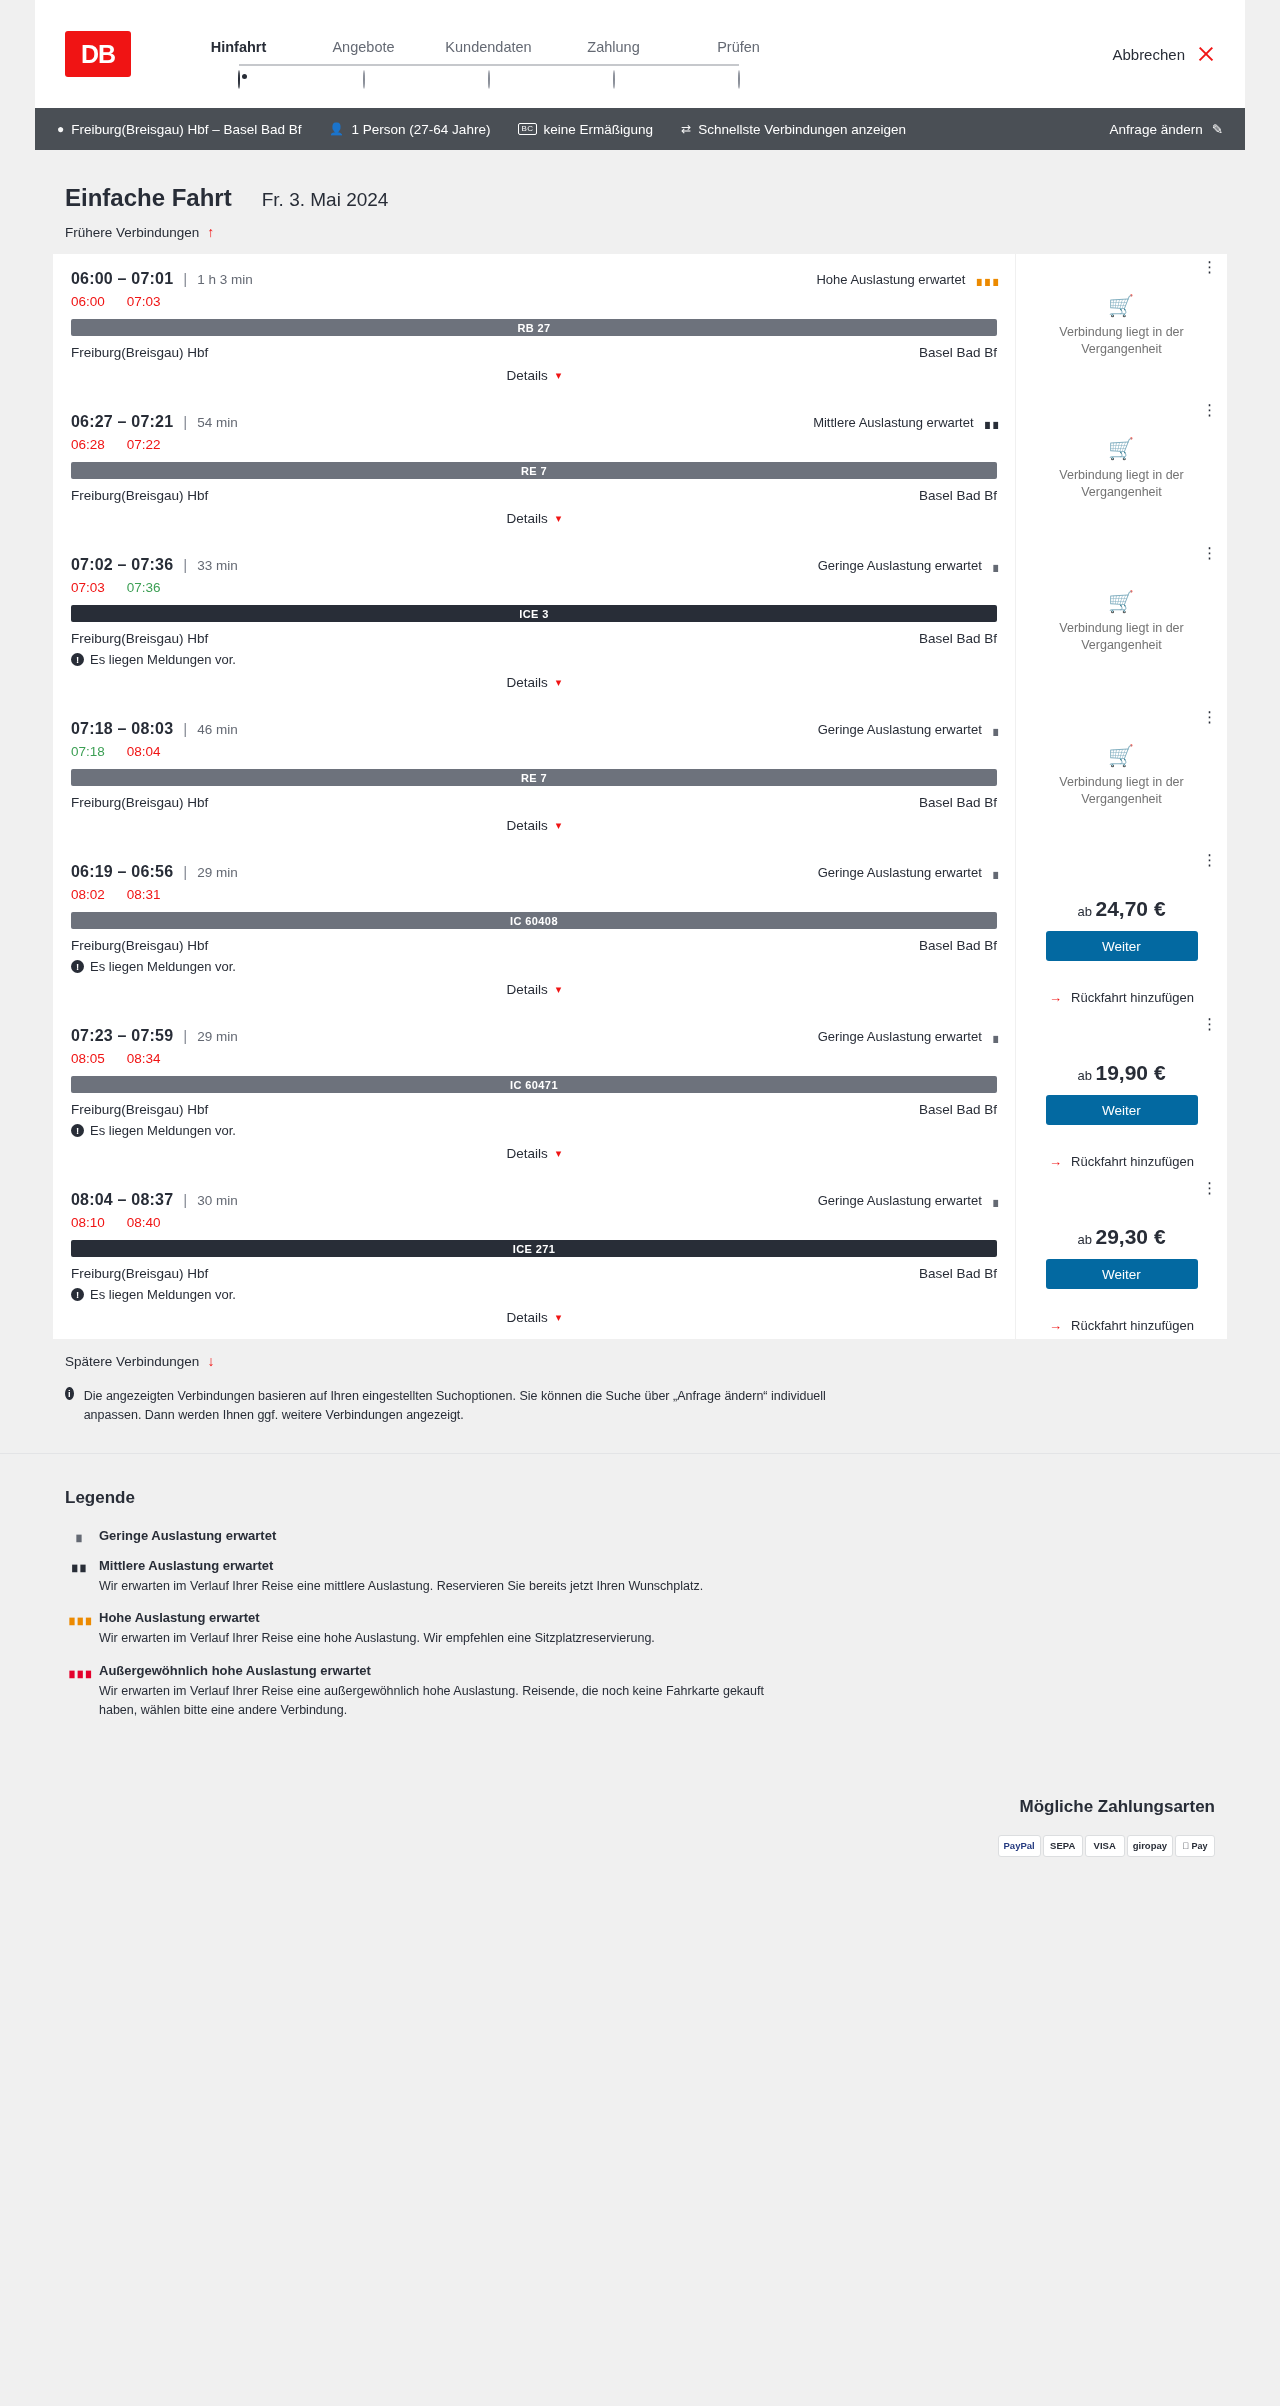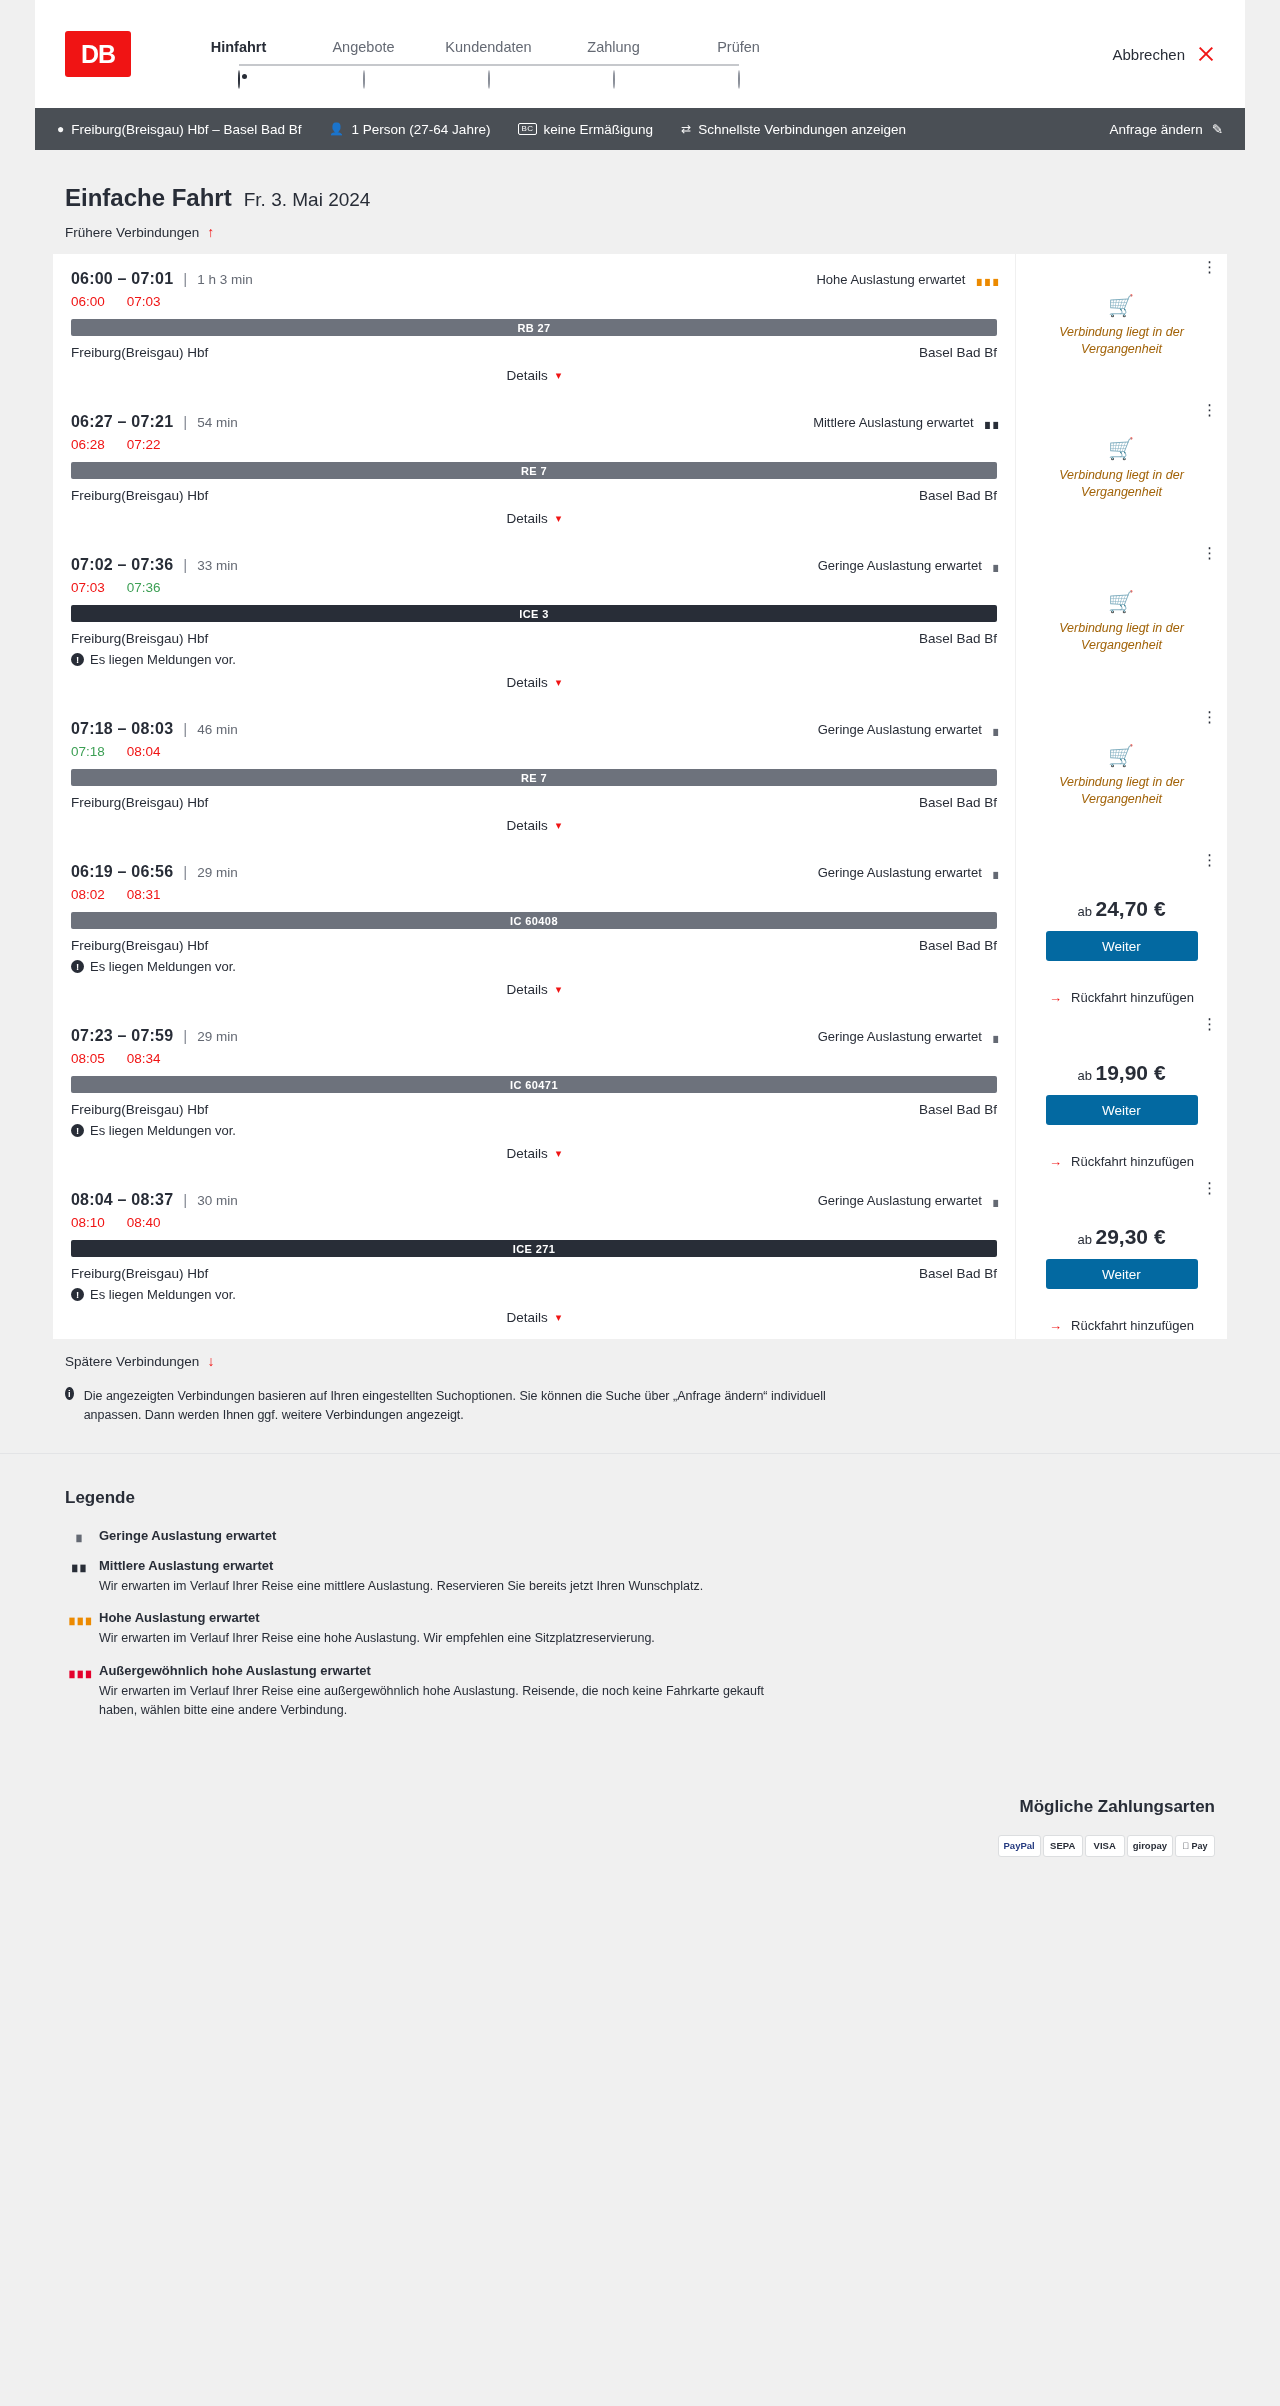--- a/index.html
+++ b/index.html
@@ -142,21 +142,21 @@
     line-height:10px;
     padding:0 2px;
     letter-spacing:.5px;
   }
 
   
   .content { margin:0 35px; background:#f0f0f0; padding-bottom:2px; }
   .title-row {
     display:flex;
     align-items:baseline;
-    gap:12px;
+    gap:30px;
     padding:34px 30px 0 30px;
   }
   .title-row h1 {
     font-size:24px;
     margin:0;
     font-weight:bold;
   }
   .title-row .date { font-size:19px; color:#282d37; }
   .earlier, .later {
     padding:12px 30px 6px 30px;
@@ -277,21 +277,21 @@
   .kebab {
     position:absolute;
     top:8px; right:10px;
     font-size:15px;
     color:#282d37;
     letter-spacing:0;
     line-height:10px;
     cursor:pointer;
   }
   .past-ico { font-size:21px; color:#878c96; margin-bottom:6px; }
-  .past-txt { font-size:12.5px; color:#a16207; line-height:1.35;font-style:italic; }
+  .past-txt { font-size:12.5px; color:#737373; line-height:1.35; }
   .price {
     font-size:13px;
     color:#282d37;
     margin-bottom:10px;
   }
   .price b { font-size:21px; font-weight:bold; }
   .btn-weiter {
     width:152px;
     height:30px;
     background:#0369a1;

